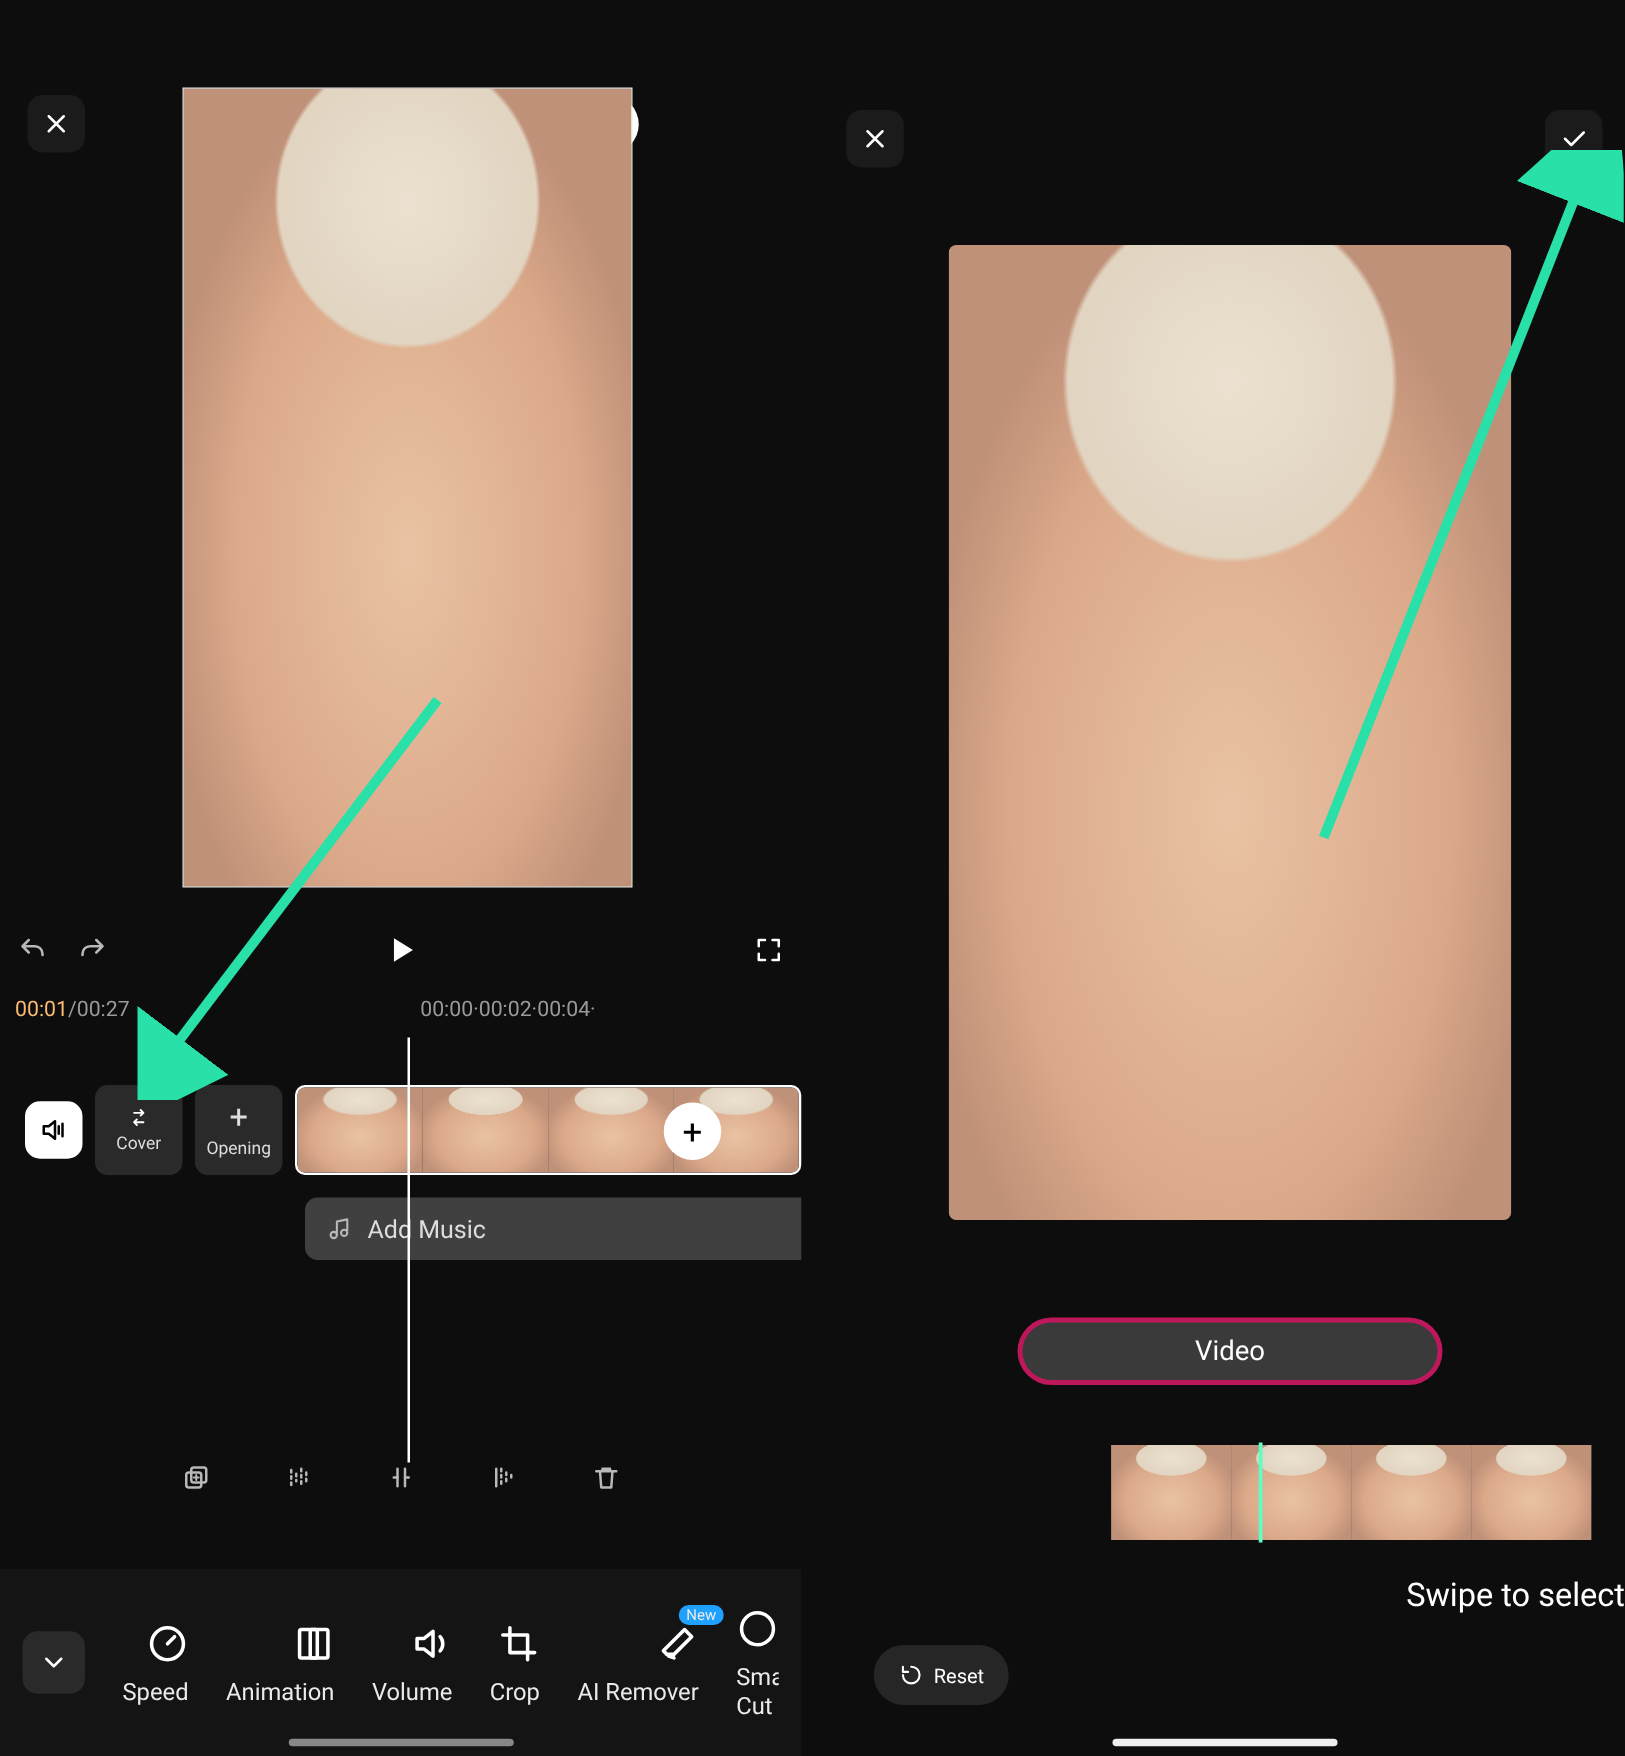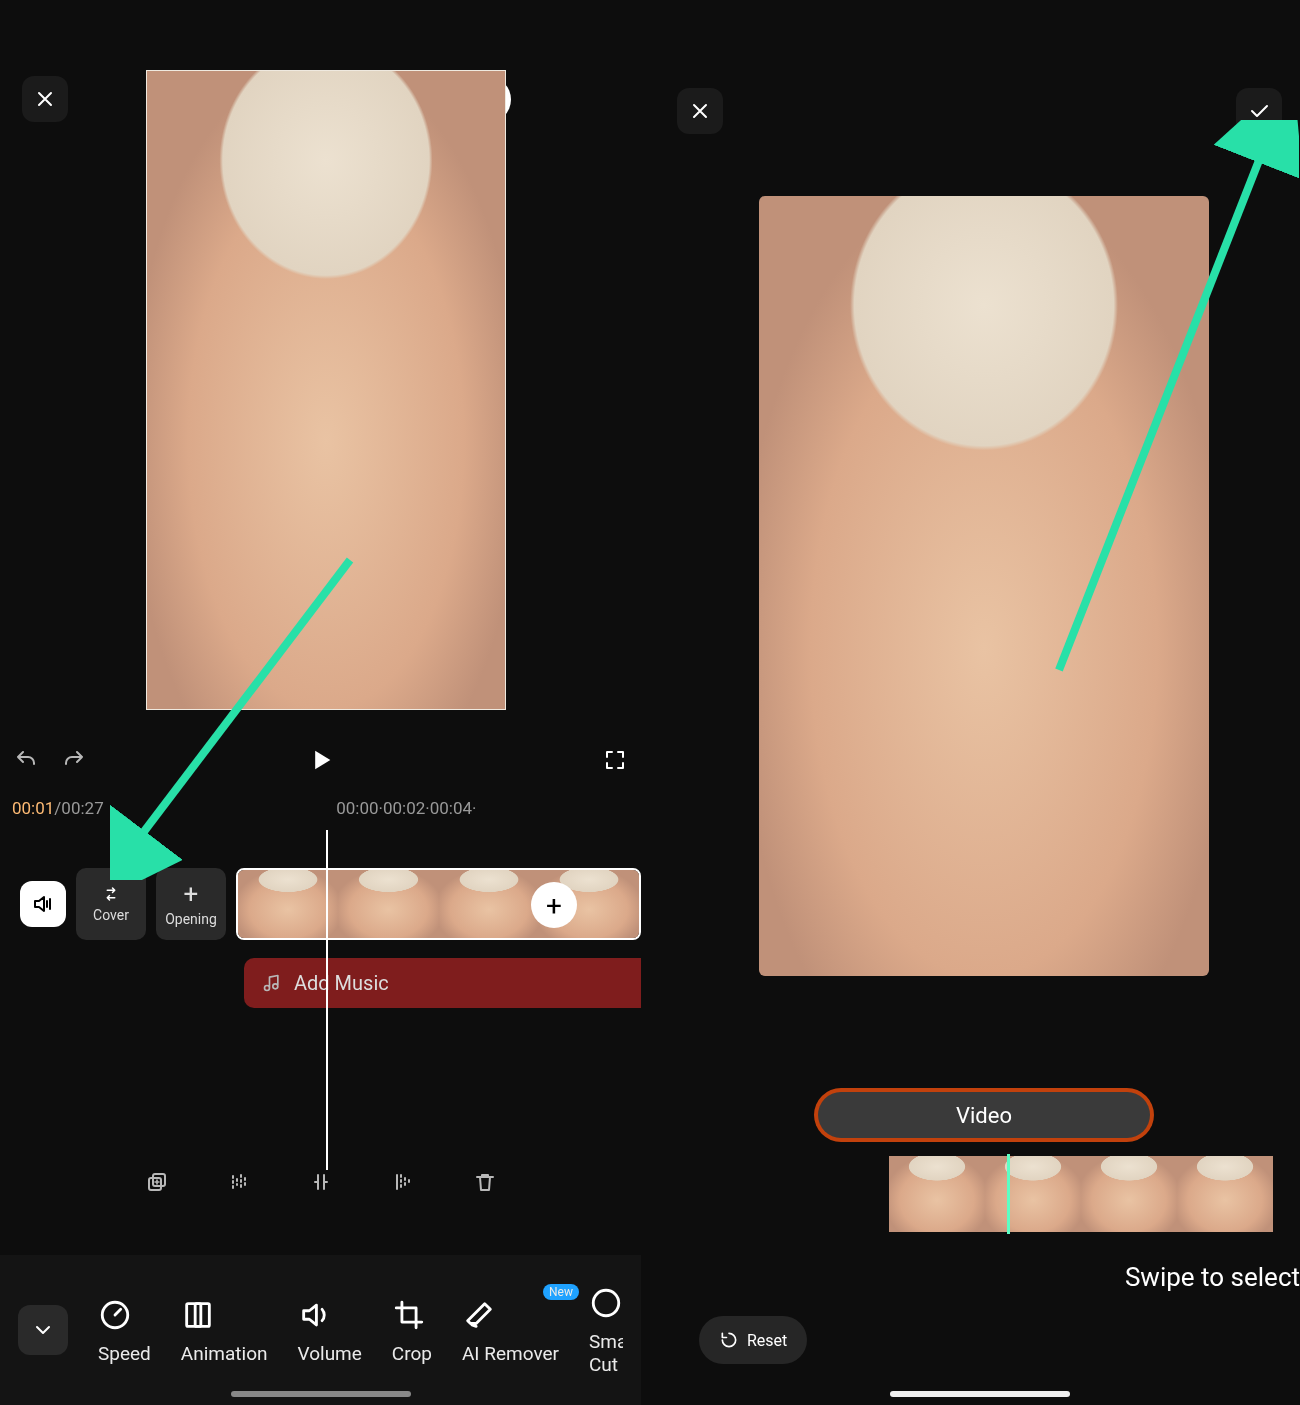--- a/index.html
+++ b/index.html
@@ -33,36 +33,36 @@
   .timestamps .ticks{flex:1;display:flex;justify-content:center;margin-left:80px}
 
   .track{position:absolute;left:0;right:0;top:868px;height:72px;display:flex;align-items:center;gap:10px;padding-left:20px}
   .sq{width:46px;height:46px;border-radius:12px;background:#fff;display:flex;align-items:center;justify-content:center;color:#000}
   .tile{width:70px;height:72px;border-radius:10px;background:#2a2a2a;display:flex;flex-direction:column;align-items:center;justify-content:center;gap:4px;font-size:14px;color:#ddd}
   .clip{position:relative;height:72px;flex:1;border:2px solid #fff;border-radius:8px;display:flex;overflow:hidden}
   .clip .face{flex:1}
   .clip .len{position:absolute;left:6px;top:4px;background:#3a3a3a;padding:2px 8px;border-radius:6px;font-size:14px}
   .addbtn{width:46px;height:46px;border-radius:50%;background:#fff;color:#000;display:flex;align-items:center;justify-content:center;font-size:28px;position:absolute;right:62px;top:12px}
 
-  .music{position:absolute;left:244px;right:0;top:958px;height:50px;background:#7f1d1d;border-top-left-radius:10px;border-bottom-left-radius:10px;display:flex;align-items:center;gap:12px;padding-left:18px;font-size:20px;color:#ddd}
+  .music{position:absolute;left:244px;right:0;top:958px;height:50px;background:#404040;border-top-left-radius:10px;border-bottom-left-radius:10px;display:flex;align-items:center;gap:12px;padding-left:18px;font-size:20px;color:#ddd}
 
   .playhead{position:absolute;left:326px;top:830px;width:2px;height:340px;background:#fff}
 
   .edit-icons{position:absolute;left:0;right:0;top:1170px;height:56px;display:flex;justify-content:center;gap:58px;color:#b8b8b8}
   .bottom{position:absolute;left:0;right:0;bottom:0;height:150px;background:#141414;display:flex;align-items:center;padding-left:18px;gap:30px}
-  .tool{display:flex;flex-direction:column;align-items:flex-start;gap:8px;font-size:19px;color:#eaeaea;position:relative}
+  .tool{display:flex;flex-direction:column;align-items:flex-end;gap:8px;font-size:19px;color:#eaeaea;position:relative}
   .tool .ic{height:38px;display:flex;align-items:center;justify-content:center}
   .badge{position:absolute;top:-12px;right:-20px;background:#1fa2ff;border-radius:999px;font-size:12px;padding:1px 6px}
   .dropdown{width:50px;height:50px;border-radius:12px;background:#2a2a2a;display:flex;align-items:center;justify-content:center}
   .homebar{position:absolute;bottom:8px;left:50%;transform:translateX(-50%);width:180px;height:6px;border-radius:3px;background:#888}
 
   
   .right .topbar{position:absolute;left:18px;right:18px;top:88px;height:46px;display:flex;justify-content:space-between}
   .preview2{position:absolute;left:100px;top:196px;width:450px;height:780px;border-radius:6px;overflow:hidden}
-  .seg{position:absolute;left:155px;top:1088px;width:340px;height:54px;border-radius:999px;background:#c2410c;display:flex;padding:4px}
+  .seg{position:absolute;left:155px;top:1054px;width:340px;height:54px;border-radius:999px;background:#be185d;display:flex;padding:4px}
   .seg div{flex:1;display:flex;align-items:center;justify-content:center;font-size:22px;border-radius:999px}
   .seg .on{background:#3a3a3a}
   .strip{position:absolute;left:230px;right:0;top:1156px;height:76px;display:flex}
   .strip .face{width:96px;height:100%}
   .strip .marker{position:absolute;left:118px;top:-2px;bottom:-2px;width:3px;background:#5cffc4}
   .hint{position:absolute;left:0;right:0;top:1262px;text-align:right;font-size:26px;color:#ffffff}
   .reset{position:absolute;left:40px;top:1316px;height:48px;padding:0 20px;border-radius:999px;background:#262626;display:flex;align-items:center;gap:8px;font-size:16px}
 
   
   svg.arrow{position:absolute;pointer-events:none}

